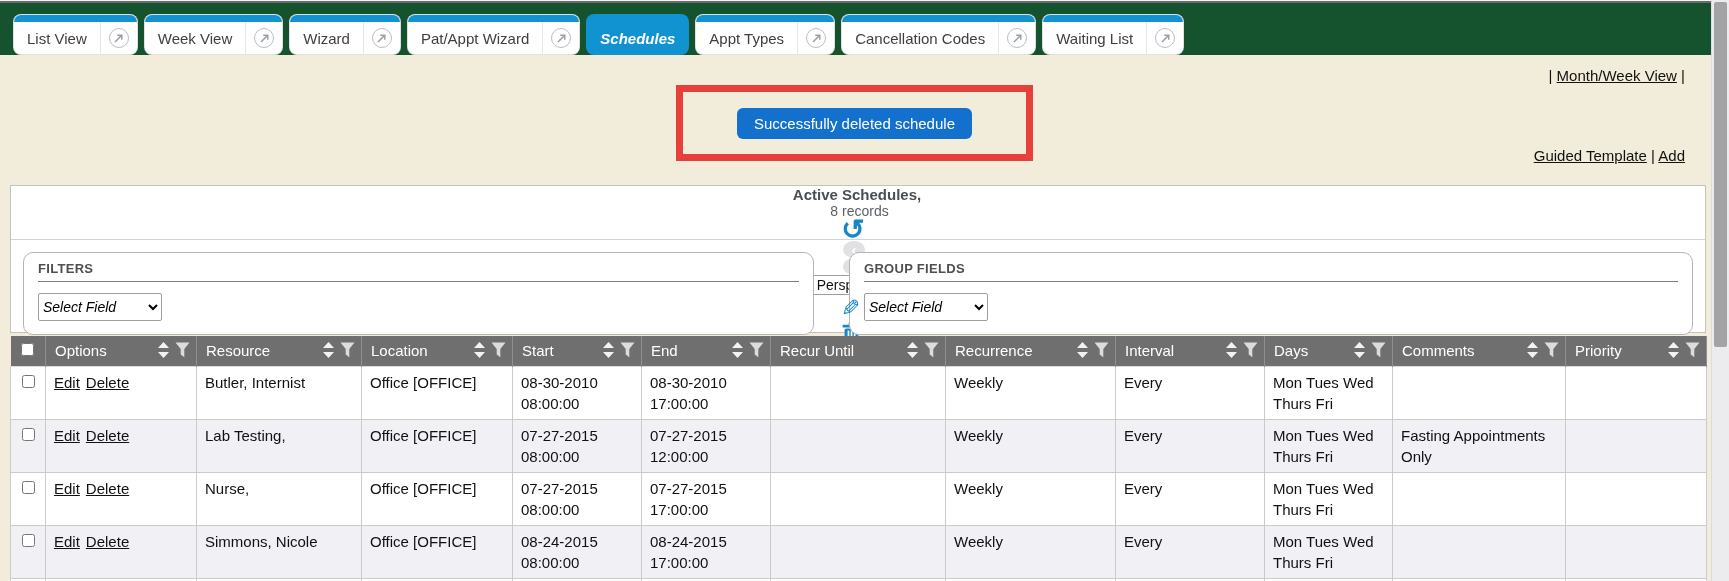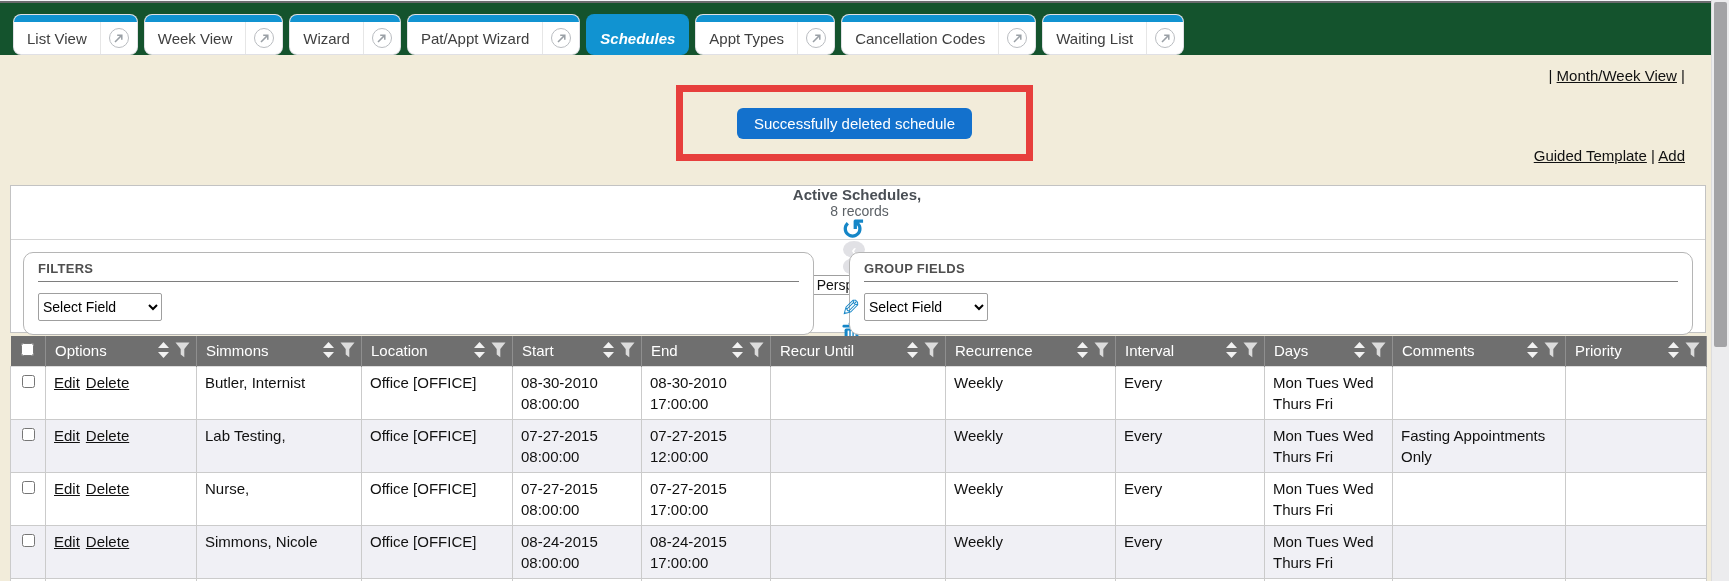--- a/index.html
+++ b/index.html
@@ -47,21 +47,21 @@
   .tbar-spacer{flex:1;}
   .right-icons{display:flex;align-items:center;gap:20px;}
   .right-icons .icn{margin:0;}
 
   .panels{display:flex;gap:35px;padding:12px 12px 0 12px;}
   .panel{border:1px solid #b5b5b5;border-radius:10px;padding:8px 14px 13px 14px;background:#fff;}
   .panel-filters{width:791px;}
   .panel-group{flex:1;}
   .panel-label{font-size:13px;font-weight:bold;color:#4f4f4f;letter-spacing:.3px;}
   .panel-rule{border-bottom:1px solid #7e7e7e;margin-top:5px;}
-  .panel select{margin-top:11px;height:28px;width:124px;font-size:14px;font-family:inherit;border:1px solid #9f9f9f;border-radius:2px;background:#fff;}
+  .panel select{margin-top:11px;height:28px;width:124px;font-size:14px;font-family:inherit;border:1px solid #9f9f9f;border-radius:2px;background:#fff;font-style:italic;}
 
   
   .table-wrap{position:absolute;left:10px;top:281px;width:1696px;}
   table{border-collapse:collapse;table-layout:fixed;width:1696px;font-size:15px;color:#111;}
   thead th{background:var(--hdr-gray);color:#fff;font-weight:normal;height:30px;border-right:1px solid #8f8f8f;padding:0 6px 0 9px;text-align:left;}
   .th-inner{display:flex;align-items:flex-start;gap:5px;}
   .th-label{flex:1;white-space:nowrap;overflow:hidden;}
   tbody td{border:1px solid #cbcbcb;border-top:1px solid #dedede;vertical-align:top;padding:5px 8px;height:50px;line-height:21px;background:#fff;}
   tbody tr.alt td{background:var(--alt-row);}
   td.cb,th.cb{text-align:center;padding:5px 0;}
@@ -274,21 +274,21 @@
                   </span>
                   <span class="funnel-ic">
                     <svg width="15" height="16" viewBox="0 0 15 16">
                       <path d="M0.5 0.5 H14.5 L9.3 7 V15.2 L5.7 12.4 V7 Z" fill="#dcdcdc"></path>
                     </svg>
                   </span>
                 </div>
               </th>
               <th>
                 <div class="th-inner">
-                  <span class="th-label">Simmons</span>
+                  <span class="th-label">Resource</span>
                   <span class="sort-ic">
                     <svg width="13" height="16" viewBox="0 0 13 16">
                       <polygon points="6.5,0 12,6 1,6" fill="#f2f2f2"></polygon>
                       <polygon points="6.5,16 12,10 1,10" fill="#f2f2f2"></polygon>
                     </svg>
                   </span>
                   <span class="funnel-ic">
                     <svg width="15" height="16" viewBox="0 0 15 16">
                       <path d="M0.5 0.5 H14.5 L9.3 7 V15.2 L5.7 12.4 V7 Z" fill="#dcdcdc"></path>
                     </svg>

